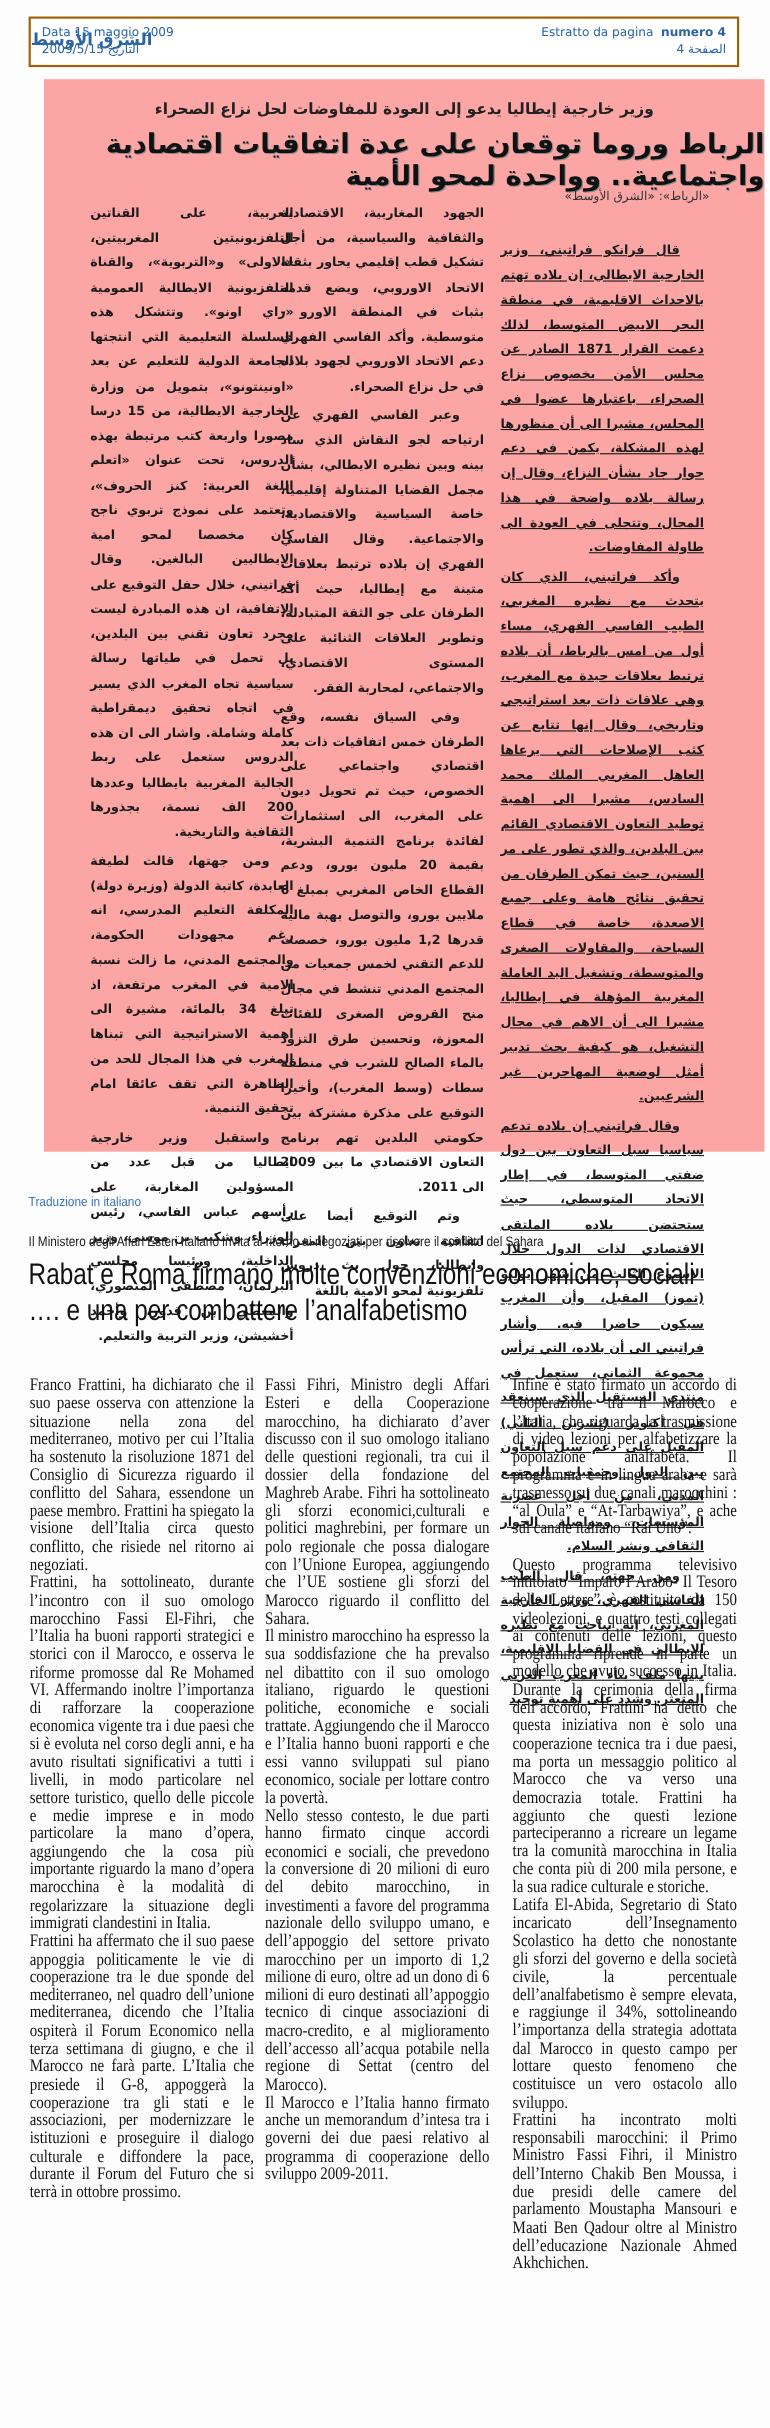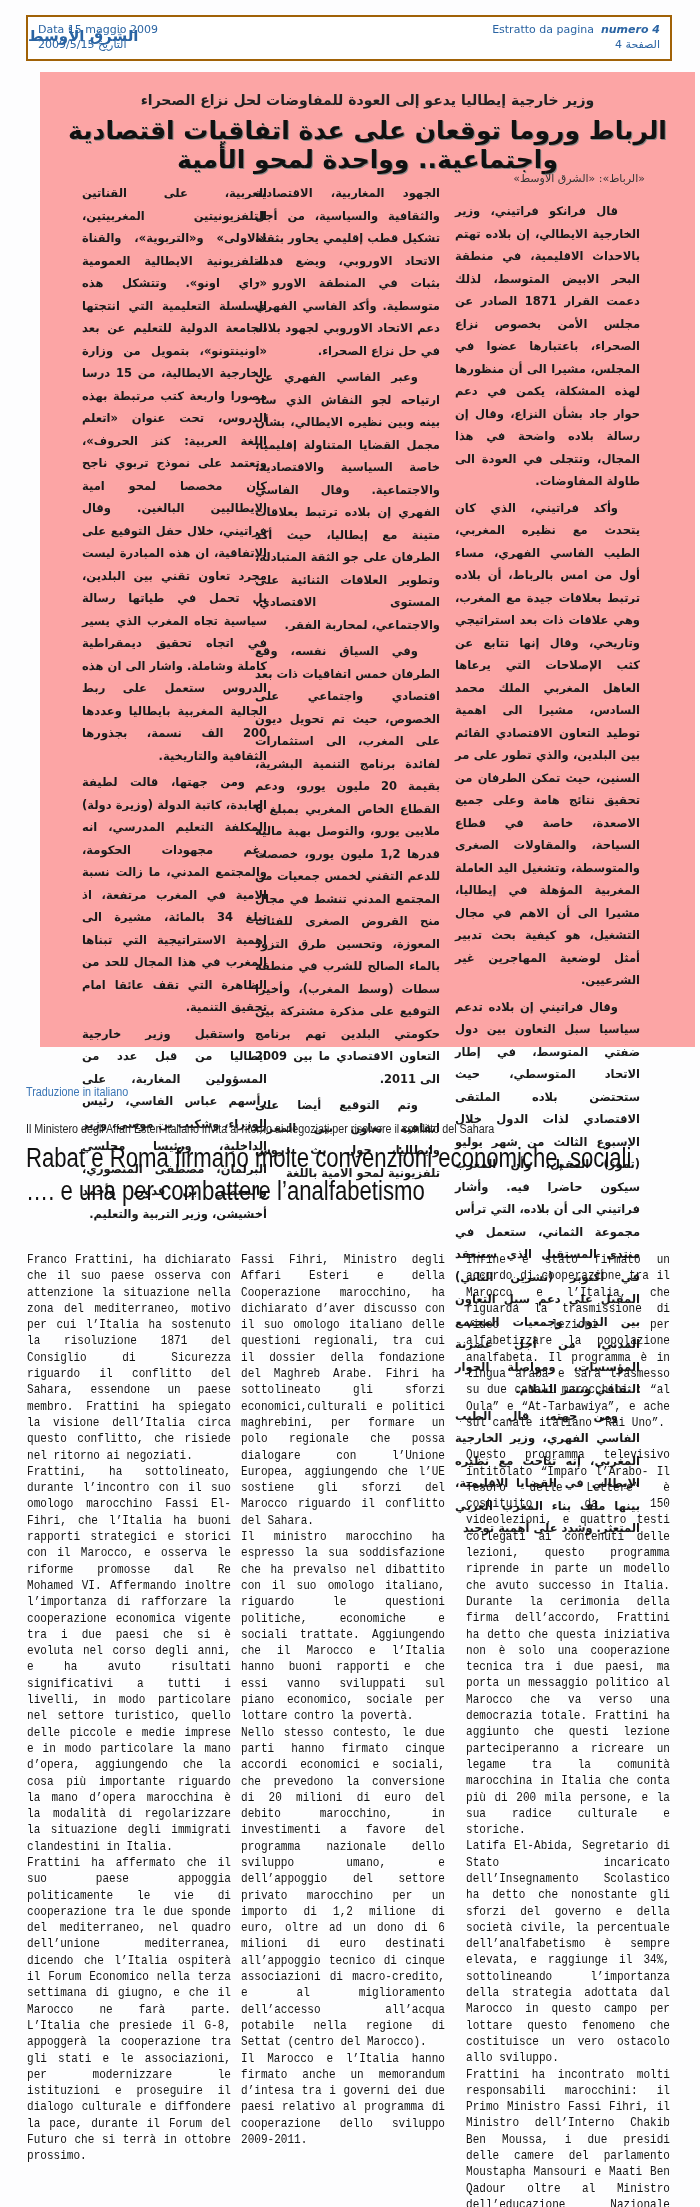--- a/index.html
+++ b/index.html
@@ -1,34 +1,34 @@
 <!DOCTYPE html>
 <html><head>
 <meta charset="utf-8">
 <style>
   html, body { margin:0; padding:0; }
   body { width:700px; height:2207px; background:#fdfdfe; position:relative; overflow:hidden; font-family:"Liberation Sans", sans-serif; color:#111; }
   .hdr { position:absolute; left:26px; top:15px; width:642px; height:42px; border:2px solid #a16207; background:#fff; }
   .hdr .l { position:absolute; left:10px; top:5px; font-family:"DejaVu Sans", sans-serif; font-size:11px; line-height:15px; color:#2a64a3; }
   .hdr .c { position:absolute; left:0; right:0; top:10px; font-family:"DejaVu Sans", sans-serif; font-weight:bold; font-size:15px; color:#2a64a3; }
   .hdr .r { position:absolute; right:10px; top:5px; text-align:right; font-family:"DejaVu Sans", sans-serif; font-size:11px; line-height:15px; color:#2a64a3; }
-  .hdr b { font-weight:bold;font-style:italic; }
+  .hdr b { font-weight:bold; }
   .scan { position:absolute; left:40px; top:72px; width:655px; height:975px; background:#fca5a5; }
   .ar-sub { position:absolute; left:0; right:0; top:20px; text-align:center; direction:rtl; font-family:"DejaVu Sans", sans-serif; font-weight:bold; font-size:14px; color:#222; }
-  .ar-title { position:absolute; left:0; right:0; top:44px; text-align:center; direction:rtl; font-family:"DejaVu Sans", sans-serif; font-weight:bold; font-size:25px; color:#111; letter-spacing:-0.5px; text-shadow:1px 1px 0 #888; }
+  .ar-title { position:absolute; left:0; right:0; top:44px; direction:rtl; font-family:"DejaVu Sans", sans-serif; font-weight:bold; font-size:25px; color:#111; letter-spacing:-0.5px; text-shadow:1px 1px 0 #888; }
   .ar-byline { position:absolute; right:50px; top:100px; direction:rtl; font-family:"DejaVu Sans", sans-serif; font-size:11px; color:#333; }
   .ar-col { position:absolute; direction:rtl; text-align:justify; font-family:"DejaVu Sans", sans-serif; font-size:11.5px; line-height:22.5px; color:#1a1a1a; font-weight:bold; }
   .ar-col p { margin:0 0 4px 0; text-indent:22px; }
-  .ar-c1 { left:415px; top:128px; width:185px; }
+  .ar-c1 { left:415px; top:144px; width:185px;text-decoration:underline; }
   .ar-c2 { left:215px; top:110px; width:185px; }
   .ar-c3 { left:15px; top:110px; width:185px;margin-left:27px; }
   .trad { position:absolute; left:26px; top:1085px; font-family:"Liberation Sans", sans-serif; font-size:12px; color:#3a75b5; transform:scaleX(0.9); transform-origin:left; }
   .it-sub { position:absolute; left:26px; top:1122px; font-family:"Liberation Sans", sans-serif; font-size:12.5px; color:#222; white-space:nowrap; transform:scaleX(0.86); transform-origin:left; }
   .it-title { position:absolute; left:26px; top:1142px; width:760px; font-family:"Liberation Sans", sans-serif; font-size:27px; line-height:33px; color:#111; transform:scaleX(0.82); transform-origin:left; }
-  .it-col { position:absolute; top:1252px; font-family:Liberation Mono, monospace; font-size:13px; line-height:16.3px; color:#111; text-align:justify; }
+  .it-col { position:absolute; top:1252px; font-family:Liberation Serif, serif; font-size:16px; line-height:16.3px; color:#111; text-align:justify; }
   .it-col .inner { width:240px; transform:scaleX(0.85); transform-origin:left top; }
   .it-col p { margin:0; }
   .it-col p.gap { margin-top:16px; }
   .it-c1 { left:27px; }
   .it-c2 { left:241px; }
   .it-c3 { left:466px; }
 </style>
 </head>
 <body>
 

